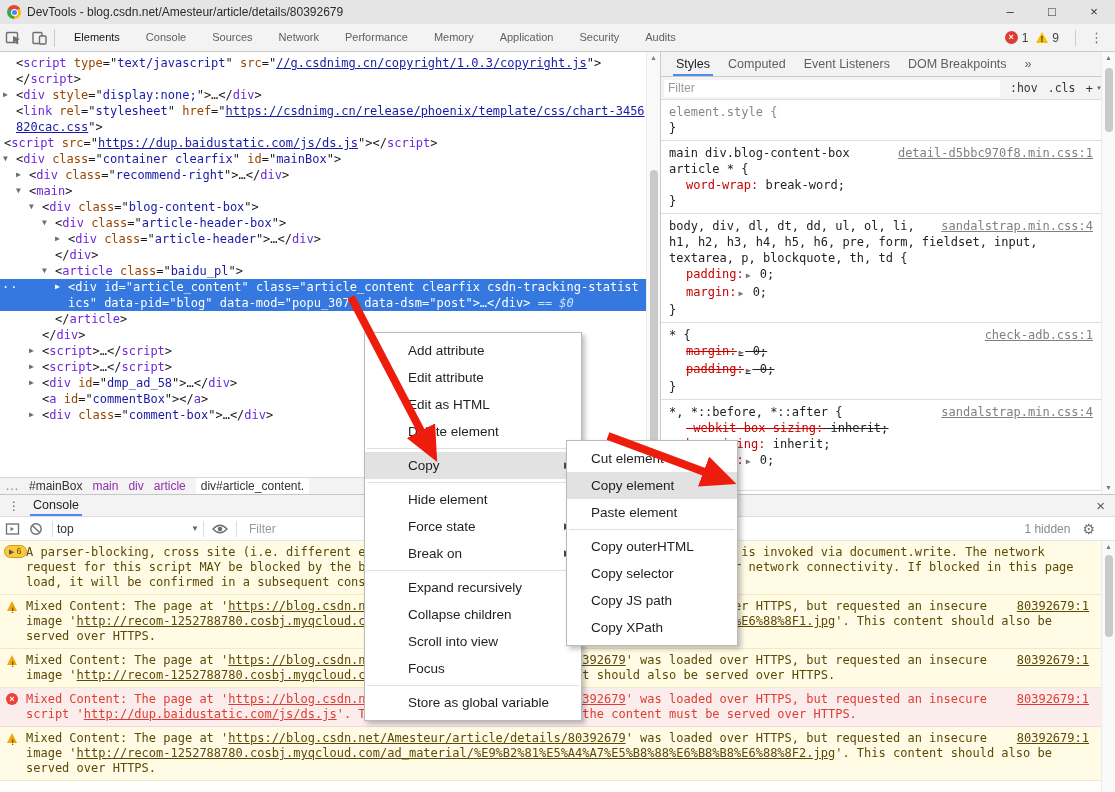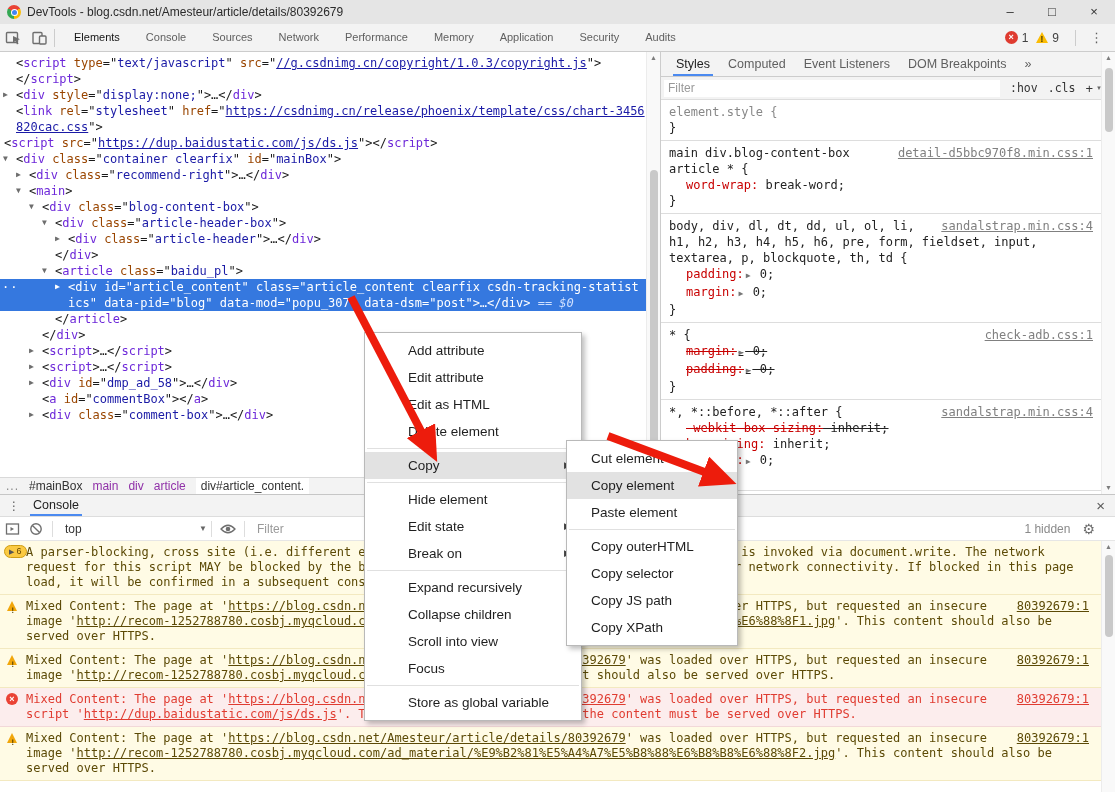--- a/index.html
+++ b/index.html
@@ -89,21 +89,21 @@
   .console-header { height:23px; background:#f3f3f3; border-top:1px solid #c6c6c6; border-bottom:1px solid #ddd;
     display:flex; align-items:center; }
   .ch-dots { color:#5f5f5f; font-size:12px; margin:0 10px 0 8px; font-family:"DejaVu Sans",sans-serif; }
   .console-tab { font-size:12.5px; color:#222; height:100%; line-height:21px; position:relative; padding:0 3px; }
   .console-tab::after { content:''; position:absolute; left:0; right:0; bottom:0; height:2px; background:#4b8af0; }
   .ch-close { margin-left:auto; margin-right:10px; color:#5a5a5a; font-size:15px; line-height:20px; }
   .console-toolbar { height:24px; display:flex; align-items:center; background:#fff; border-bottom:1px solid #e6e6e6;
     font-size:12px; color:#333; }
   .ct-icon { width:24px; height:22px; display:flex; align-items:center; justify-content:center; }
   .ct-sep { width:1px; height:16px; background:#ddd; margin:0 4px; }
-  .ctx-select { width:142px; display:flex; justify-content:space-between; align-items:center; margin-left:8px; }
+  .ctx-select { width:142px; display:flex; justify-content:space-between; align-items:center; margin-left:0; }
   .ctx-caret { font-size:8px; color:#666; }
   .console-toolbar input { border:none; outline:none; background:transparent; font-size:12px; width:220px; margin-left:8px; color:#333; }
   .console-toolbar input::placeholder { color:#999; }
   .ct-right { margin-left:auto; display:flex; align-items:center; padding-right:20px; }
   .hidden-label { color:#8a8a8a; margin-right:12px; }
   .gear { font-family:"DejaVu Sans",sans-serif; color:#6e6e6e; font-size:14px; }
 
   .console-messages { height:251px; overflow:hidden; font-family:"DejaVu Sans Mono",monospace; font-size:12px; line-height:15px; }
   .msg { position:relative; padding:4px 26px 4px 26px; border-bottom:1px solid rgba(0,0,0,.06); }
   .msg.warn { background:#fffbe5; border-bottom-color:#f3e9c0; color:#5c4a06; }
@@ -324,21 +324,21 @@
 
   <div class="menu" id="context-menu">
       <div class="menu-item"><span>Add attribute</span></div>
       <div class="menu-item"><span>Edit attribute</span></div>
       <div class="menu-item"><span>Edit as HTML</span></div>
       <div class="menu-item"><span>Delete element</span></div>
       <div class="menu-sep"></div>
       <div class="menu-item hl"><span>Copy</span><span class="mi-arrow">▶</span></div>
       <div class="menu-sep"></div>
       <div class="menu-item"><span>Hide element</span></div>
-      <div class="menu-item"><span>Edit state</span><span class="mi-arrow">▶</span></div>
+      <div class="menu-item"><span>Force state</span><span class="mi-arrow">▶</span></div>
       <div class="menu-item"><span>Break on</span><span class="mi-arrow">▶</span></div>
       <div class="menu-sep"></div>
       <div class="menu-item"><span>Expand recursively</span></div>
       <div class="menu-item"><span>Collapse children</span></div>
       <div class="menu-item"><span>Scroll into view</span></div>
       <div class="menu-item"><span>Focus</span></div>
       <div class="menu-sep"></div>
       <div class="menu-item"><span>Store as global variable</span></div>
     </div>
   <div class="menu" id="context-submenu">

